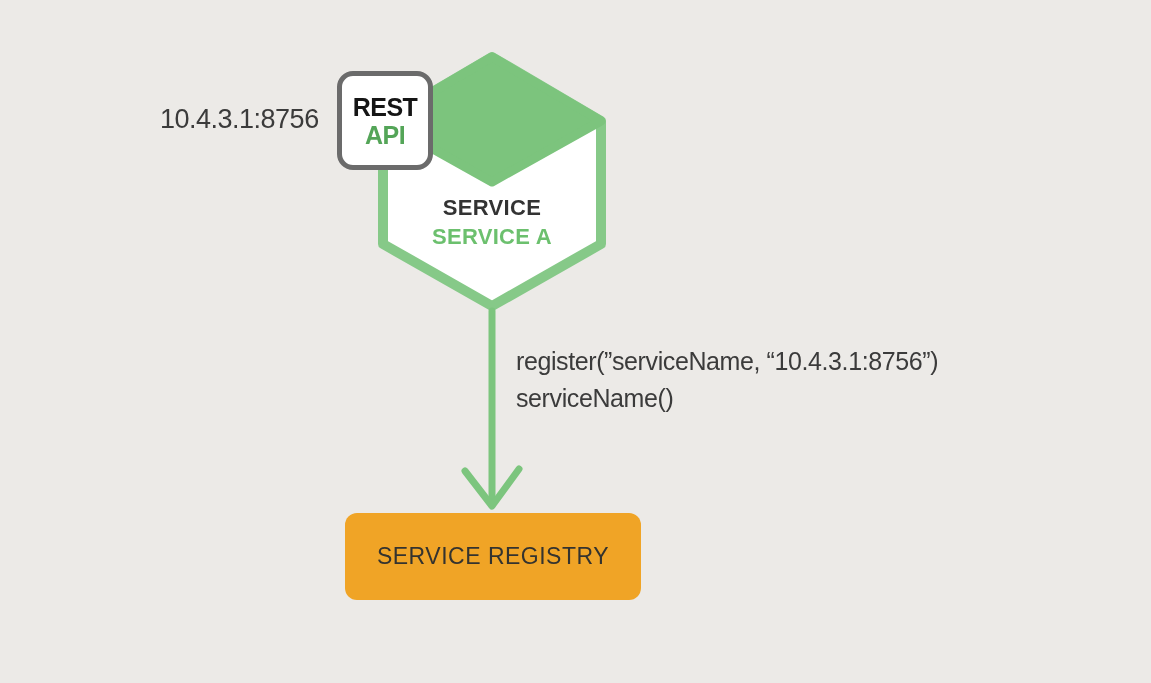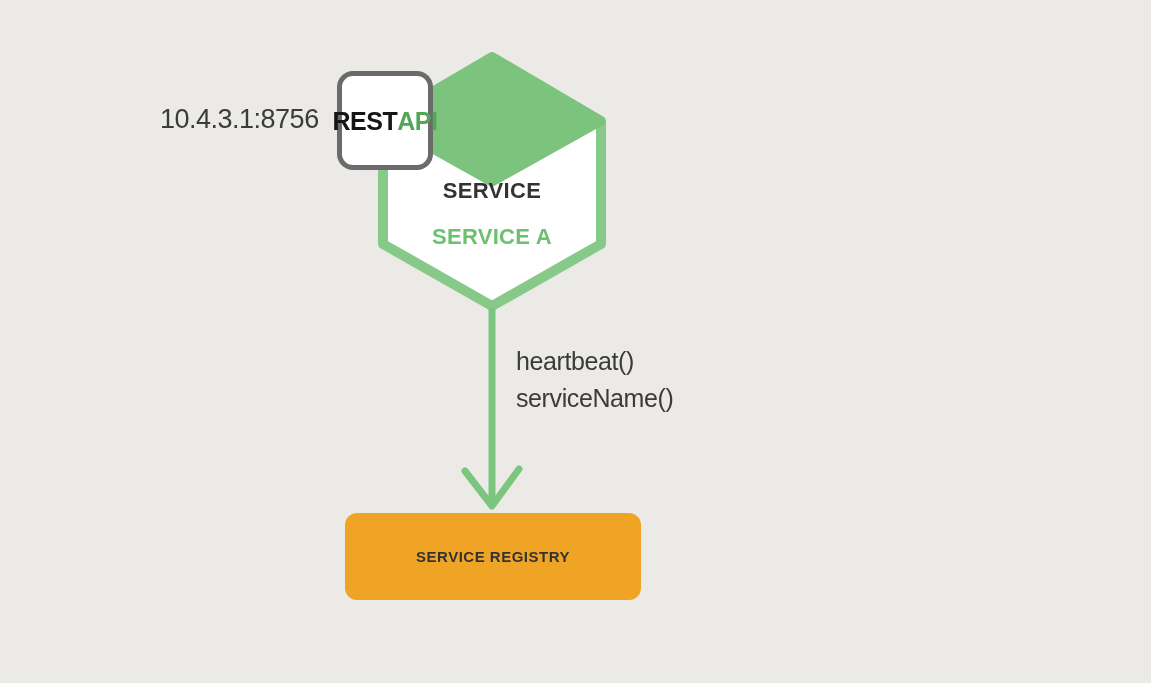--- a/index.html
+++ b/index.html
@@ -19,42 +19,42 @@
   .ip-label{
     position:absolute;left:134px;top:104px;width:190px;
     font-size:27px;letter-spacing:-0.5px;color:var(--dark_text);
     white-space:nowrap;
     margin-left:26px;
   }
   .badge{
     position:absolute;left:337px;top:71px;width:96px;height:99px;
     box-sizing:border-box;background:#ffffff;
     border:5px solid var(--badge_border);border-radius:16px;
-    display:flex;flex-direction:row;align-items:center;justify-content:center;
+    display:flex;flex-direction:column;align-items:center;justify-content:center;
     line-height:1.12;
   }
   .badge .l1{font-size:25px;font-weight:800;color:var(--rest_text);letter-spacing:-0.5px;}
   .badge .l2{font-size:25px;font-weight:700;color:var(--api_green);letter-spacing:-0.5px;}
 
   .hex-label{position:absolute;left:382px;width:220px;text-align:center;white-space:nowrap;}
-  .hex-label.l1{top:178px;font-size:22px;font-weight:700;color:var(--service_text);letter-spacing:0.3px;}
+  .hex-label.l1{top:195px;font-size:22px;font-weight:700;color:var(--service_text);letter-spacing:0.3px;}
   .hex-label.l2{top:224px;font-size:22px;font-weight:700;color:var(--instance_green);letter-spacing:0.3px;}
 
   .calls{
     position:absolute;left:516px;top:343px;
     font-size:25px;letter-spacing:-0.4px;color:var(--dark_text);
     line-height:37px;white-space:nowrap;
   }
   .registry{
     position:absolute;left:345px;top:513px;width:296px;height:87px;
     background:var(--orange);border-radius:12px;
     display:flex;align-items:center;justify-content:center;
   }
   .registry span{
-    font-size:15px;font-weight:700;color:var(--registry_text);
+    font-size:23px;font-weight:400;color:var(--registry_text);
     letter-spacing:0.5px;white-space:nowrap;
   }
 </style>
 </head>
 <body>
 
 <div class="stage">
 
   <svg class="gfx" viewBox="0 0 1151 683" xmlns="http://www.w3.org/2000/svg">
 
@@ -70,21 +70,21 @@
 
   <div class="badge">
     <div class="l1">REST</div>
     <div class="l2">API</div>
   </div>
 
   <div class="hex-label l1">SERVICE</div>
   <div class="hex-label l2">SERVICE A</div>
 
   <div class="calls">
-    <div>heartbeat()</div>
+    <div>register(”serviceName, “10.4.3.1:8756”)</div>
     <div>serviceName()</div>
   </div>
 
   <div class="registry">
     <span>SERVICE REGISTRY</span>
   </div>
 
 </div>
 
 </body></html>

